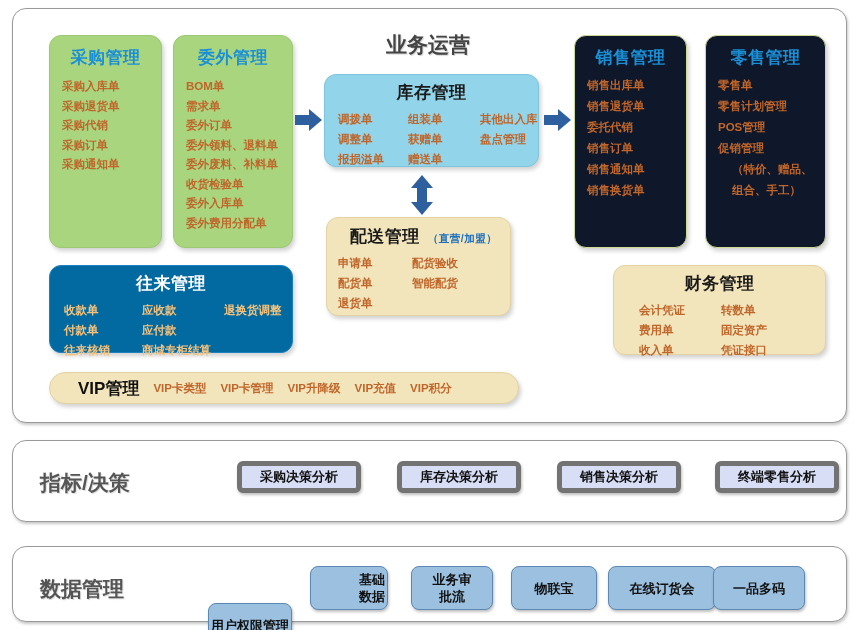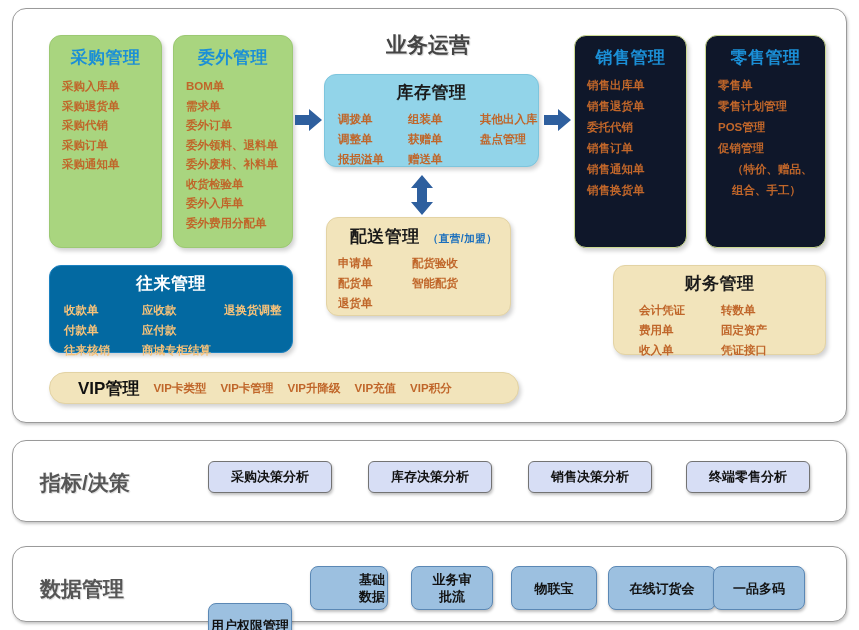--- a/index.html
+++ b/index.html
@@ -117,21 +117,21 @@
     text-shadow: 1px 1px 1px rgba(0,0,0,0.15);
   }
   #kpi-label { left: 40px; top: 469px; }
   .chip {
     position: absolute; display: flex; align-items: center; justify-content: center;
     text-align: center; font-weight: bold; color: #111111;
     border-radius: 6px; box-shadow: 1px 2px 3px rgba(0,0,0,0.25);
   }
   .chip-kpi {
     top: 461px; height: 32px; font-size: 13px;
-    background: #d7def5; border: 1px solid #737373;
+    background: #d7def5; border: 5px solid #737373; margin-left: 29px;
   }
   .chip-data {
     top: 566px; height: 44px; font-size: 13px; line-height: 17px;
     background: #9cc0e0; border: 1px solid #5b88b5; border-radius: 8px;
   }
   #data-label { left: 40px; top: 575px; }
 
   
   .arrow { position: absolute; }
 </style>

